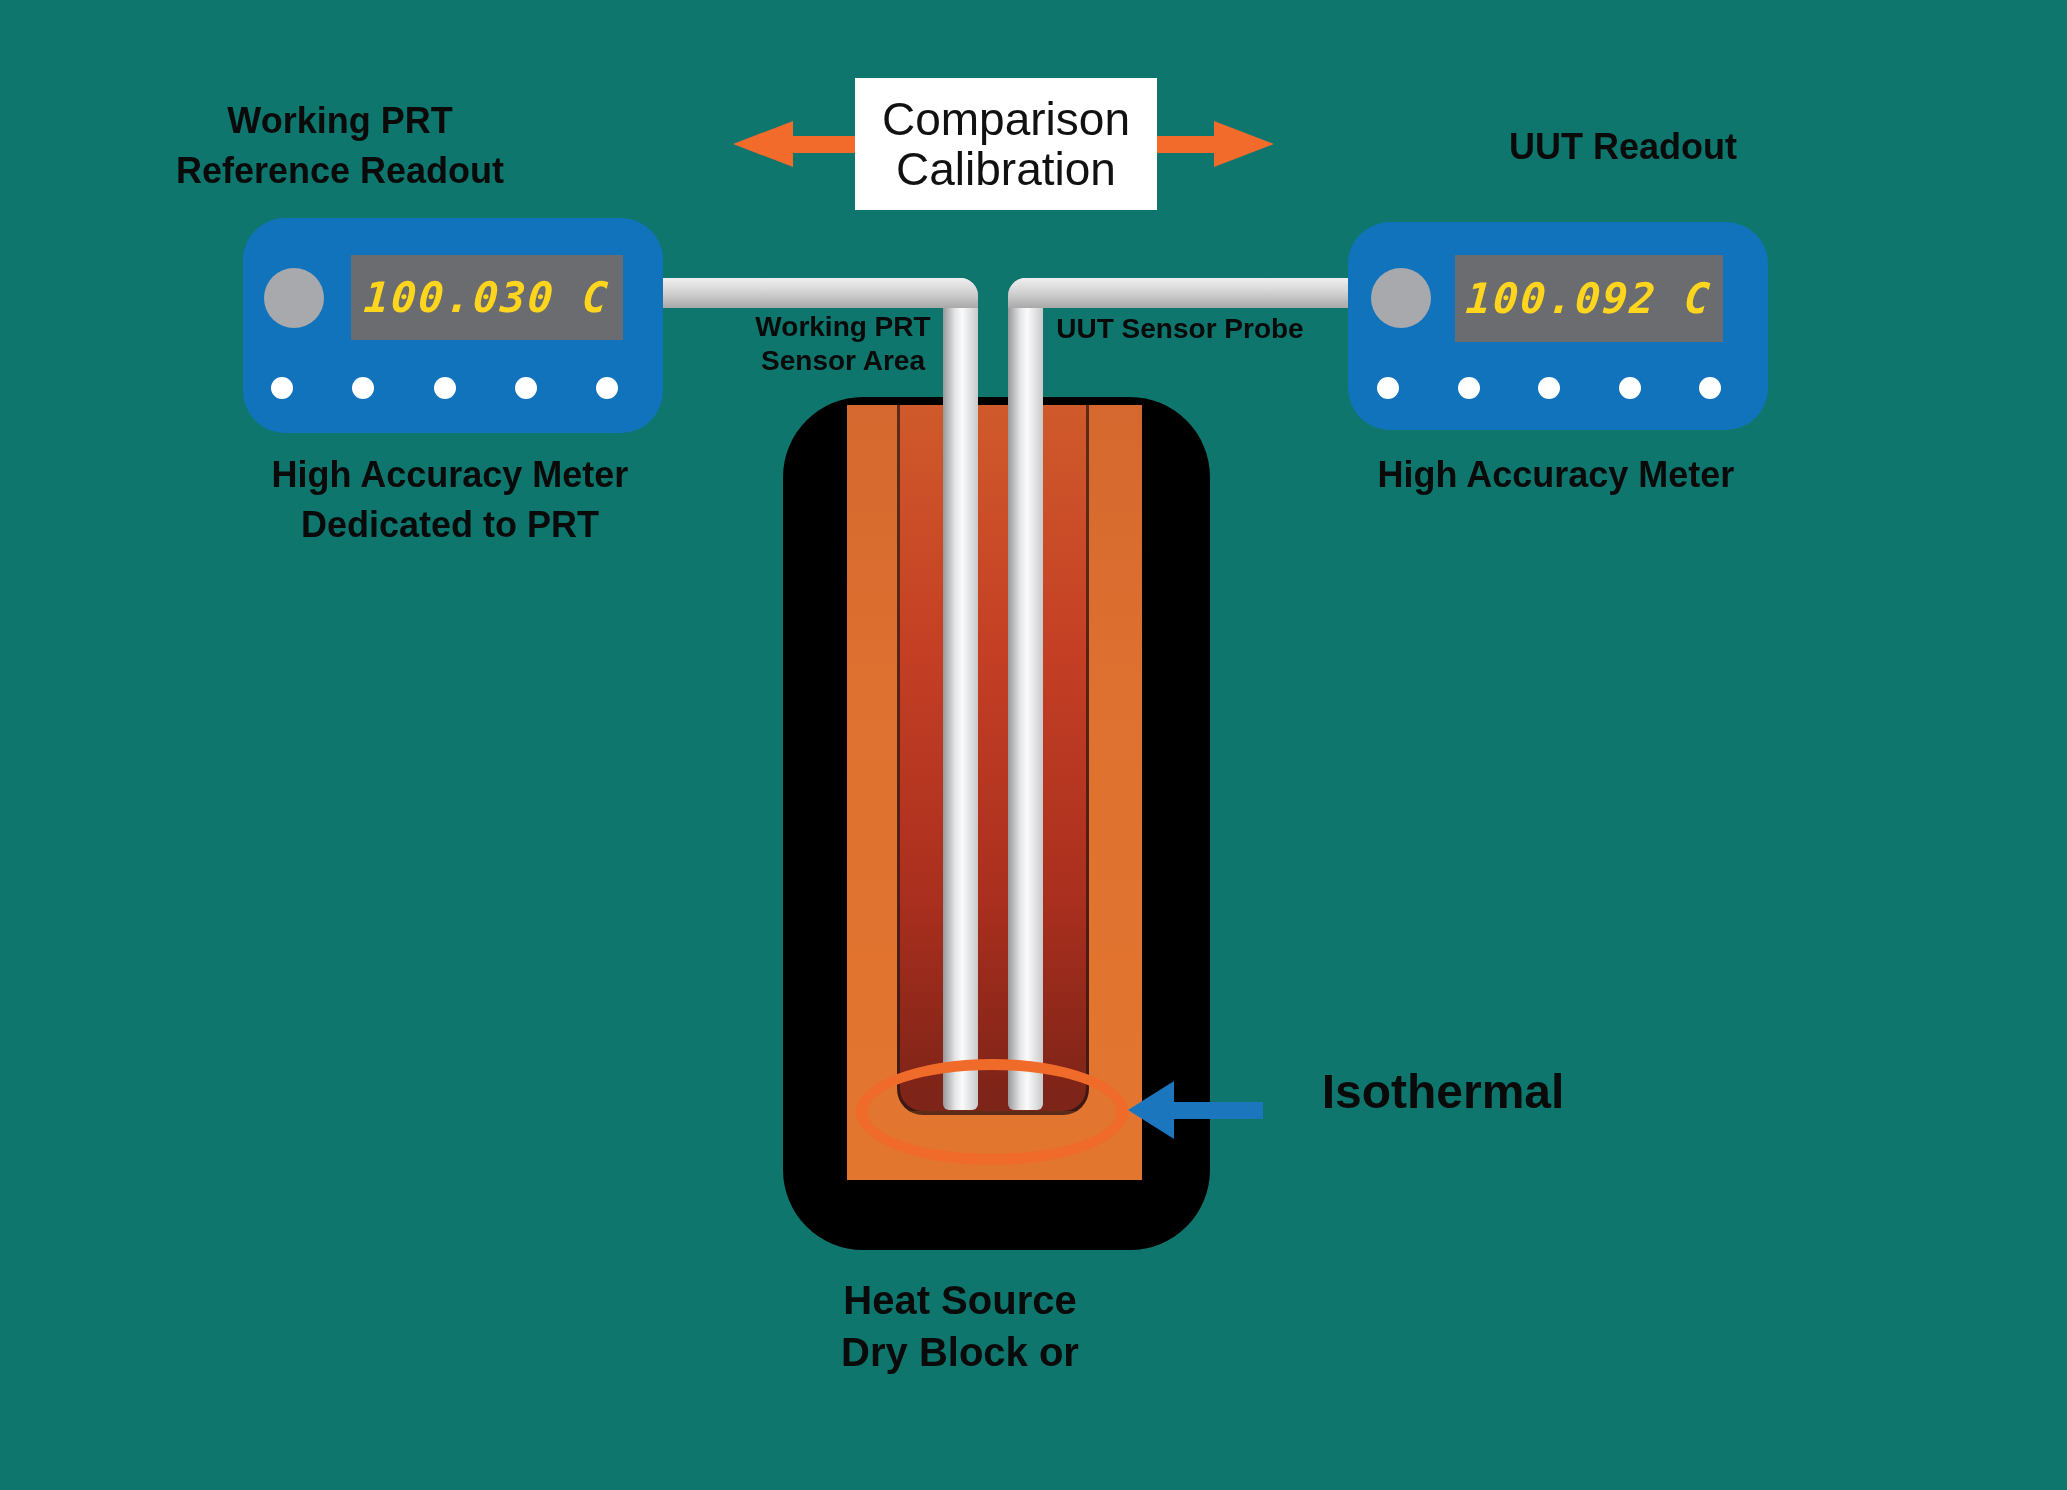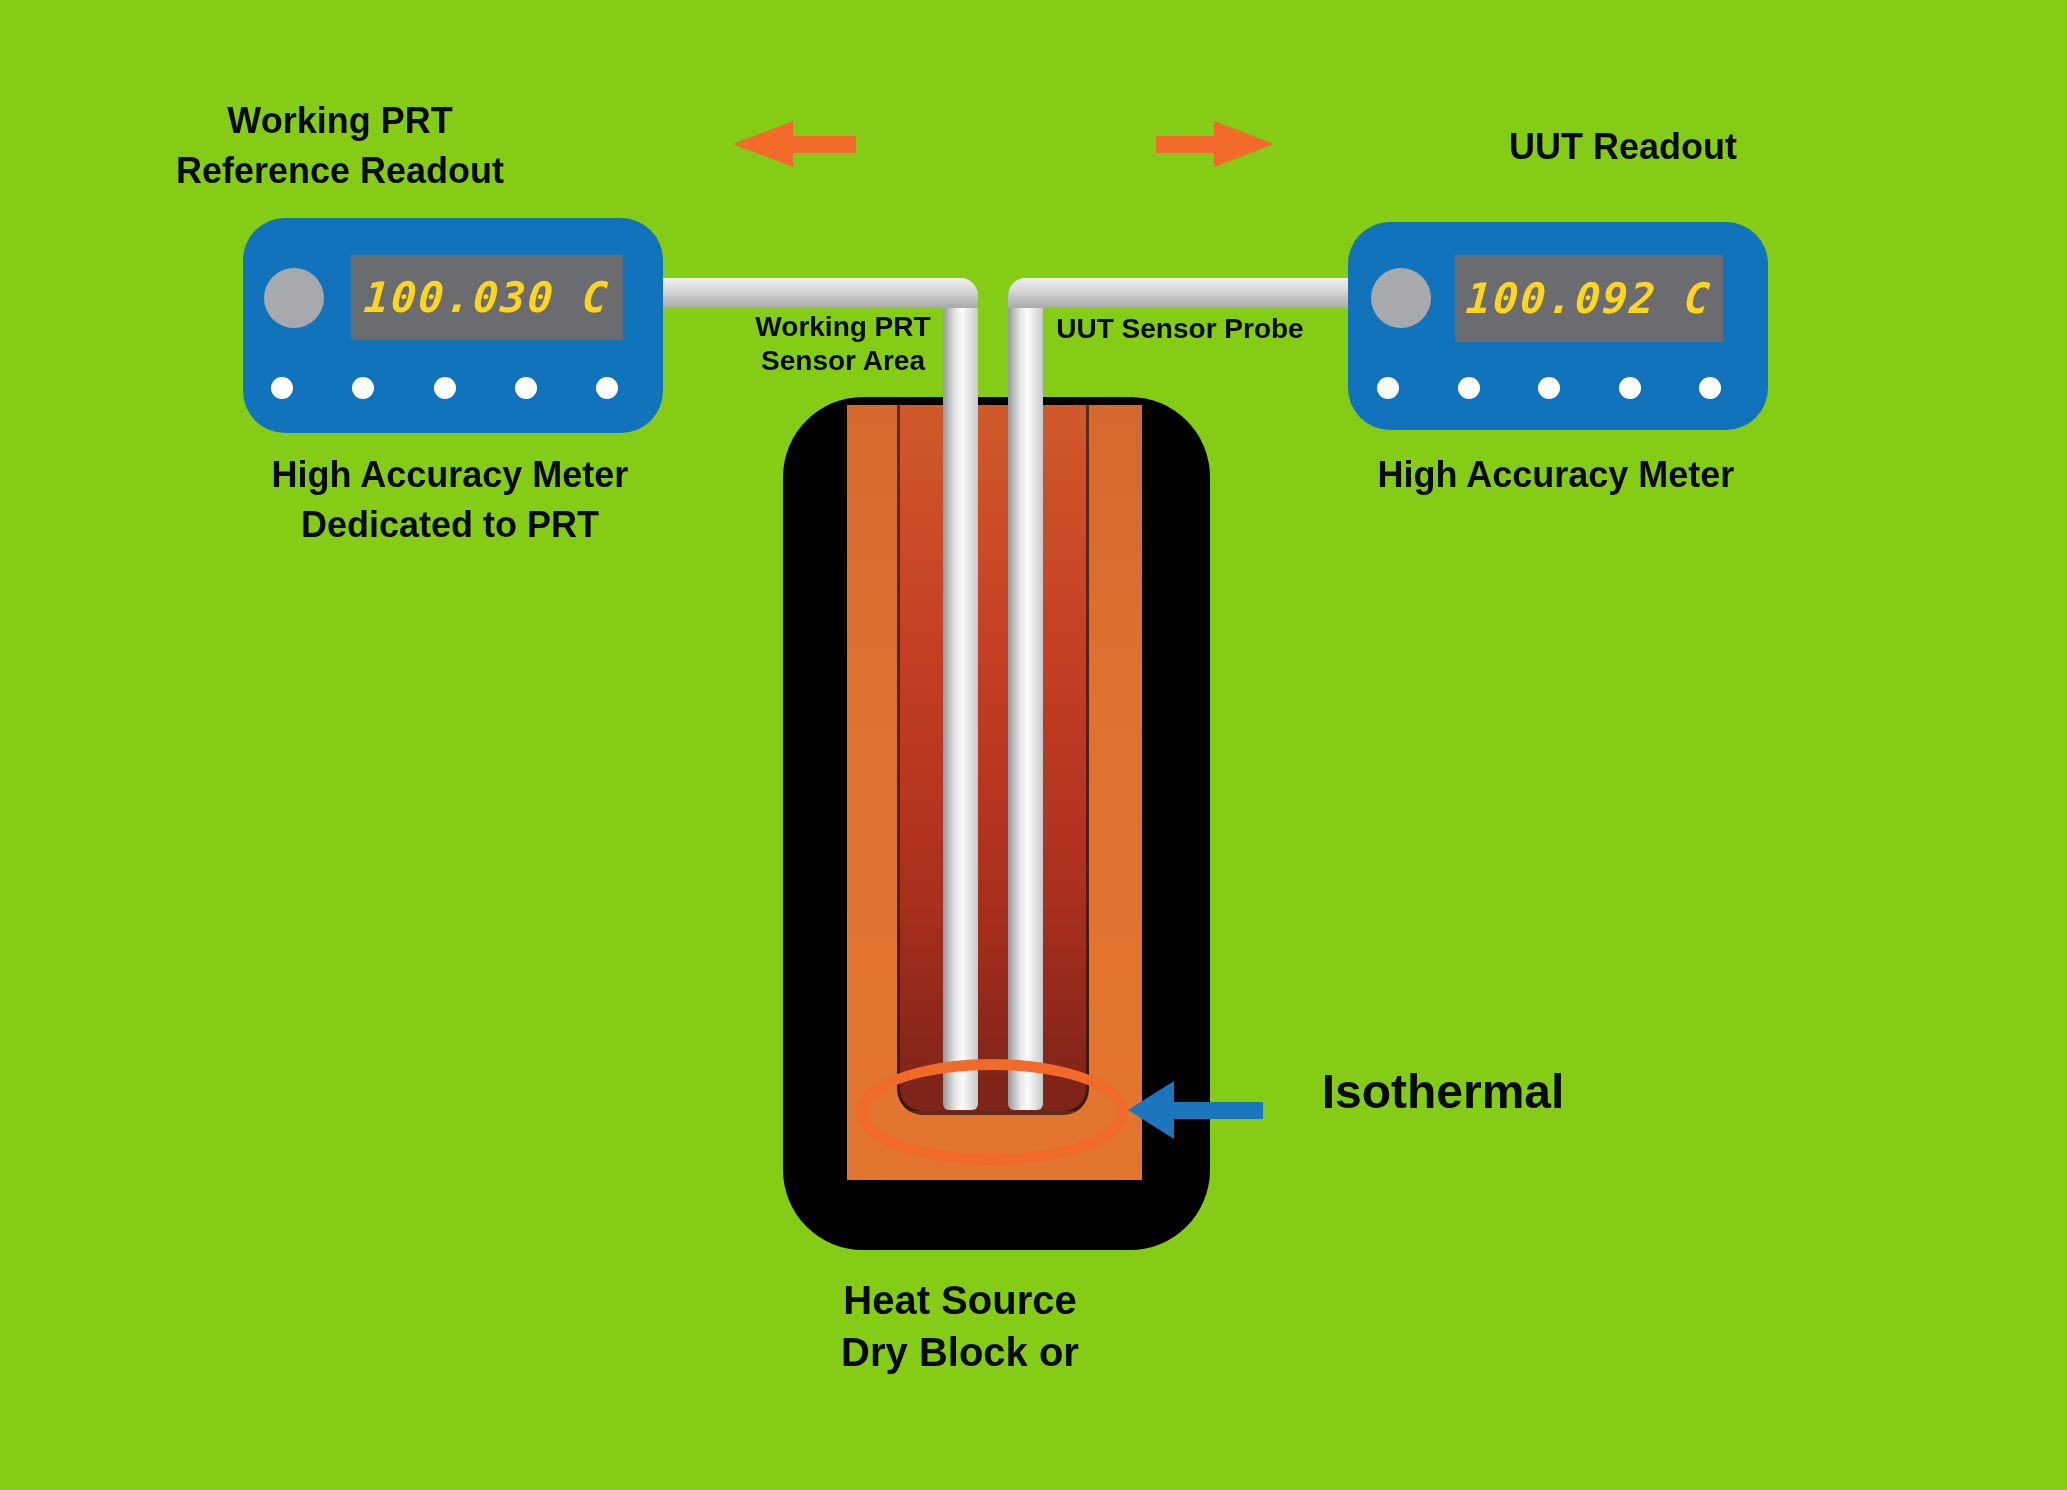--- a/index.html
+++ b/index.html
@@ -1,16 +1,16 @@
 <!DOCTYPE html>
 <html><head>
 <meta charset="utf-8">
 <style>
   html,body{margin:0;padding:0;background:#47704E;}
-  #stage{position:relative;width:2067px;height:1490px;background:#84cc16;overflow:hidden;
+  #stage{position:relative;width:2067px;height:1490px;background:#0f766e;overflow:hidden;
          font-family:"Liberation Sans",sans-serif;color:#0a0a0a;}
   .abs{position:absolute;}
   .lbl{font-weight:700;text-align:center;color:#0a0a0a;}
   .big{font-size:36px;line-height:50px;}
   .small{font-size:28px;line-height:34px;}
 
   
   #comparison-box{left:855px;top:78px;width:302px;height:132px;background:#ffffff;
     display:flex;flex-direction:column;justify-content:center;align-items:center;z-index:8;}
   #comparison-box .cmp-line{font-size:46px;line-height:50px;font-weight:400;color:#111;}
@@ -80,20 +80,24 @@
   <div class="abs lbl big" id="title-left">
     <div>Working PRT</div>
     <div>Reference Readout</div>
   </div>
   <div class="abs lbl big" id="title-right">
     <div>UUT Readout</div>
   </div>
 
   <div class="abs" id="arrow-left-head"></div>
   <div class="abs o-shaft" id="arrow-left-shaft"></div>
+  <div class="abs" id="comparison-box">
+    <div class="cmp-line">Comparison</div>
+    <div class="cmp-line">Calibration</div>
+  </div>
   <div class="abs o-shaft" id="arrow-right-shaft"></div>
   <div class="abs" id="arrow-right-head"></div>
 
   <div class="abs cable" id="cable-left"></div>
   <div class="abs cable" id="cable-right"></div>
 
   <div class="abs" id="dry-block"></div>
   <div class="abs" id="sleeve"></div>
   <div class="abs" id="well"></div>
   <div class="abs probe" id="probe-left"></div>

